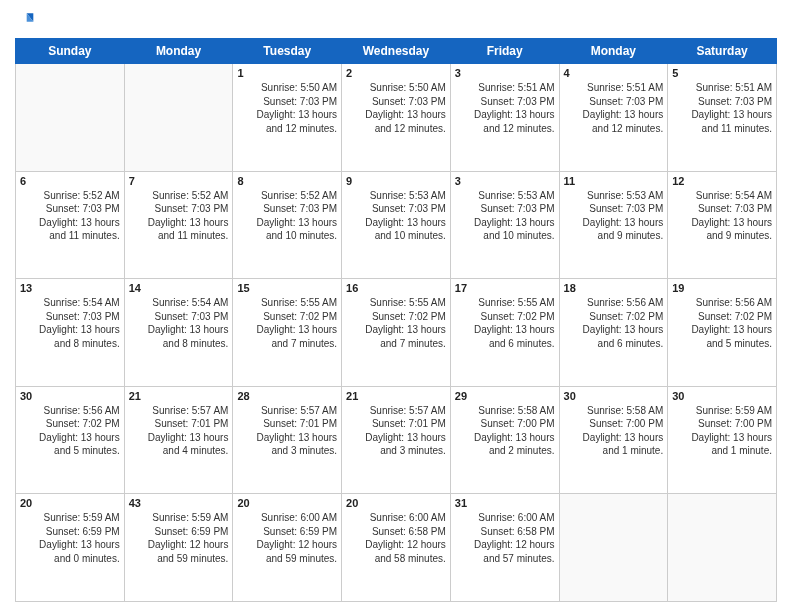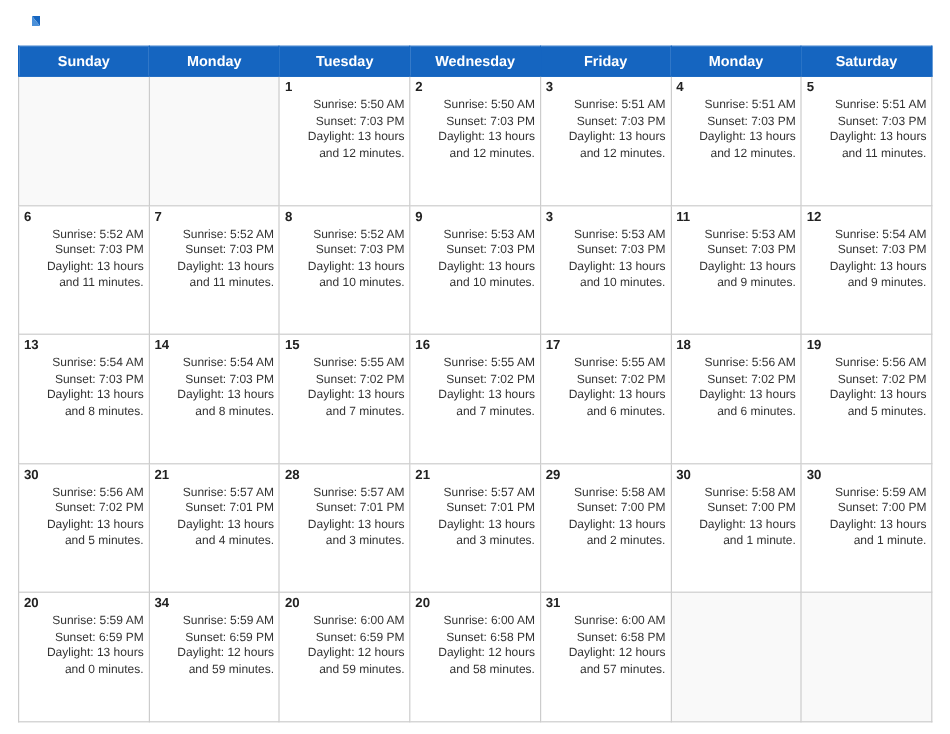--- a/index.html
+++ b/index.html
@@ -327,21 +327,21 @@
         </tr>
         <tr>
           <td>
             <div class="day-num">20</div>
             <div class="day-info" style="white-space: pre-line;">Sunrise: 5:59 AM
 Sunset: 6:59 PM
 Daylight: 13 hours
 and 0 minutes.</div>
           </td>
           <td>
-            <div class="day-num">34</div>
+            <div class="day-num">43</div>
             <div class="day-info" style="white-space: pre-line;">Sunrise: 5:59 AM
 Sunset: 6:59 PM
 Daylight: 12 hours
 and 59 minutes.</div>
           </td>
           <td>
             <div class="day-num">20</div>
             <div class="day-info" style="white-space: pre-line;">Sunrise: 6:00 AM
 Sunset: 6:59 PM
 Daylight: 12 hours

